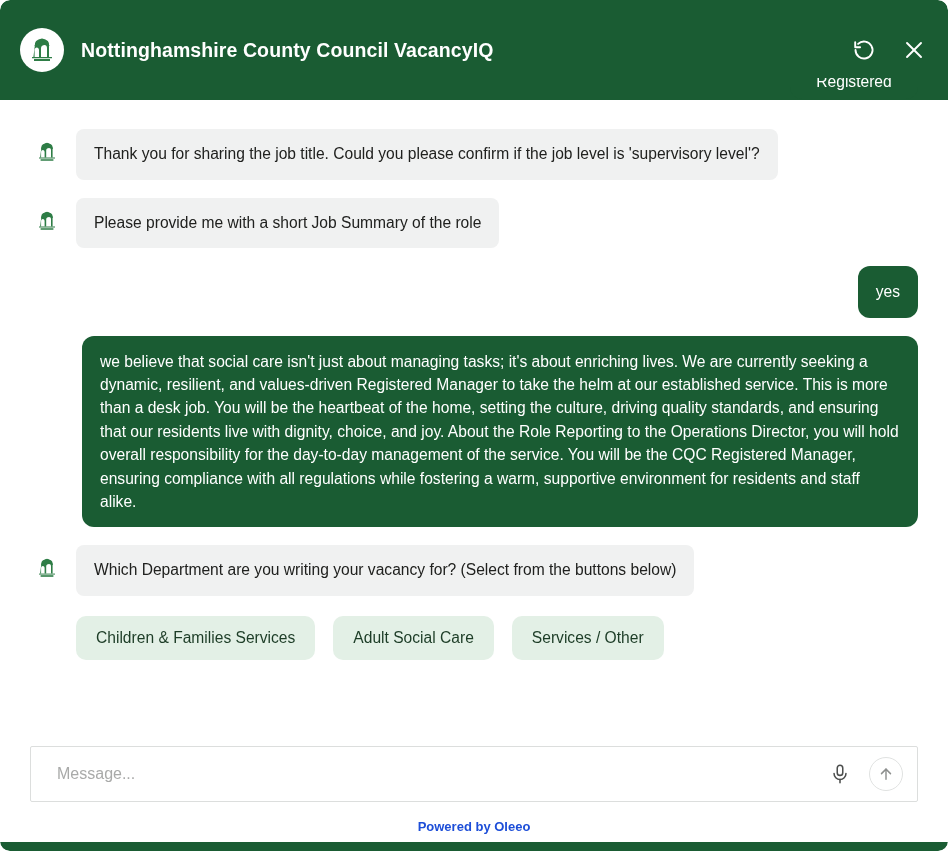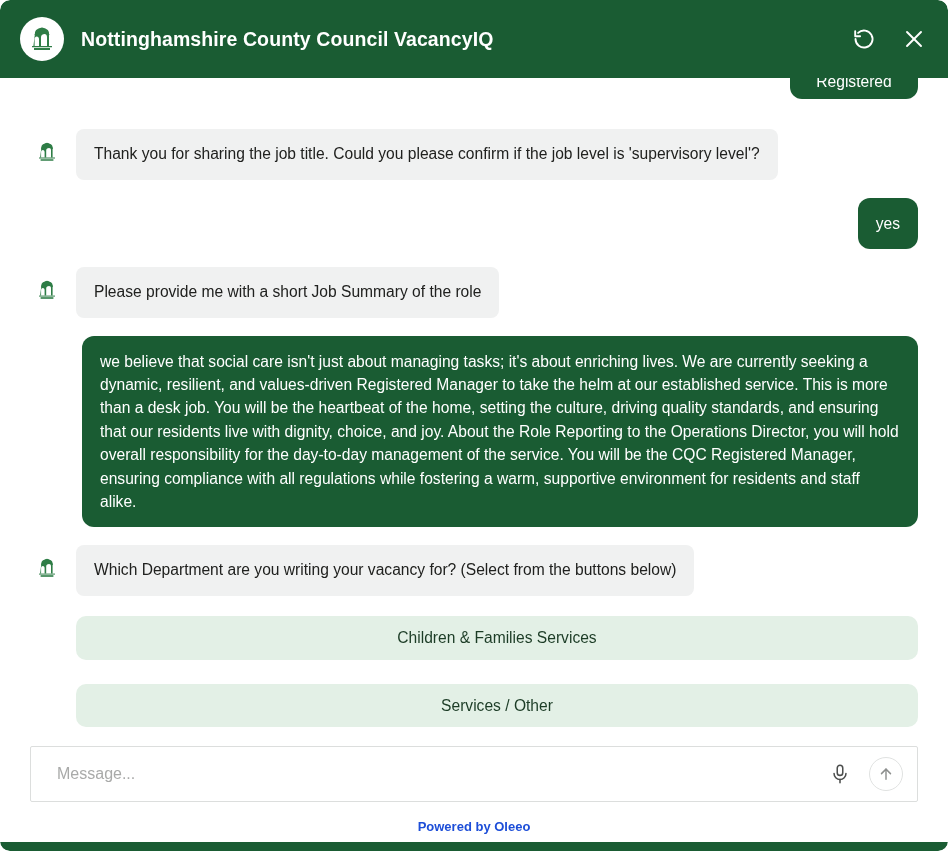--- a/index.html
+++ b/index.html
@@ -15,21 +15,21 @@
     height: 851px;
     background: #ffffff;
     overflow: hidden;
     border-radius: 10px;
   }
 
   
   .header {
     position: absolute;
     top: 0; left: 0; right: 0;
-    height: 78px;
+    height: 100px;
     background: #1a5c33;
     display: flex;
     align-items: center;
     padding: 0 20px;
     border-top-left-radius: 10px;
     border-top-right-radius: 10px;
   }
   .avatar {
     width: 44px; height: 44px;
     border-radius: 50%;
@@ -131,26 +131,25 @@
     min-width: 128px;
     text-align: center;
     border-radius: 0 0 12px 12px;
     position: relative;
     top: -8px;
   }
 
   
   .options {
     display: flex;
-    gap: 24px;
+    gap: 18px;
     margin-left: 46px;
     margin-top: 20px;
     margin-bottom: 10px;
     flex-wrap: wrap;
-    flex-direction: column;
   }
   .option-btn {
     background: #e3f0e6;
     color: #1c3c26;
     border: none;
     border-radius: 10px;
     padding: 14px 20px;
     font-size: 15.6px;
     font-family: "Liberation Sans", sans-serif;
     cursor: pointer;
@@ -270,60 +269,61 @@
             <path d="M13 14c0-3 3-5 7-5s7 2 7 5v13h-2v-9c0-2-1-3-2.5-3S19 16 19 18v9h-2v-7c0-1.6-1-2.6-2.2-2.6S12.6 18.4 12.6 20v7h-1.2z"></path>
             <circle cx="20" cy="11" r="2.6"></circle>
             <path d="M10 27h20v1.2H10z"></path>
             <path d="M15.5 12.5c-1.5.6-2.6 1.8-3 3.3l1.4.4c.3-1.1 1.1-2 2.2-2.4zM24.5 12.5l-.6 1.3c1.1.4 1.9 1.3 2.2 2.4l1.4-.4c-.4-1.5-1.5-2.7-3-3.3z"></path>
           </g>
         </svg>
       </div>
       <div class="bubble-bot">Thank you for sharing the job title. Could you please confirm if the job level is 'supervisory level'?</div>
     </div>
 
-    <div class="row user">
-      <div class="bubble-user">yes</div>
-    </div>
-
     <div class="row bot">
       <div class="bot-avatar">
         <svg width="32" height="32" viewBox="0 0 40 40" aria-hidden="true">
           <g fill="#2e7d46">
             <path d="M12 29h16v2H12z"></path>
             <path d="M13 14c0-3 3-5 7-5s7 2 7 5v13h-2v-9c0-2-1-3-2.5-3S19 16 19 18v9h-2v-7c0-1.6-1-2.6-2.2-2.6S12.6 18.4 12.6 20v7h-1.2z"></path>
             <circle cx="20" cy="11" r="2.6"></circle>
             <path d="M10 27h20v1.2H10z"></path>
             <path d="M15.5 12.5c-1.5.6-2.6 1.8-3 3.3l1.4.4c.3-1.1 1.1-2 2.2-2.4zM24.5 12.5l-.6 1.3c1.1.4 1.9 1.3 2.2 2.4l1.4-.4c-.4-1.5-1.5-2.7-3-3.3z"></path>
           </g>
         </svg>
       </div>
       <div class="bubble-bot">Please provide me with a short Job Summary of the role</div>
     </div>
 
     <div class="row user">
+      <div class="bubble-user">yes</div>
+    </div>
+
+    <div class="row user">
       <div class="bubble-user long">we believe that social care isn't just about managing tasks; it's about enriching lives. We are currently seeking a dynamic, resilient, and values-driven Registered Manager to take the helm at our established service. This is more than a desk job. You will be the heartbeat of the home, setting the culture, driving quality standards, and ensuring that our residents live with dignity, choice, and joy. About the Role Reporting to the Operations Director, you will hold overall responsibility for the day-to-day management of the service. You will be the CQC Registered Manager, ensuring compliance with all regulations while fostering a warm, supportive environment for residents and staff alike.</div>
     </div>
 
     <div class="row bot">
       <div class="bot-avatar">
         <svg width="32" height="32" viewBox="0 0 40 40" aria-hidden="true">
           <g fill="#2e7d46">
             <path d="M12 29h16v2H12z"></path>
             <path d="M13 14c0-3 3-5 7-5s7 2 7 5v13h-2v-9c0-2-1-3-2.5-3S19 16 19 18v9h-2v-7c0-1.6-1-2.6-2.2-2.6S12.6 18.4 12.6 20v7h-1.2z"></path>
             <circle cx="20" cy="11" r="2.6"></circle>
             <path d="M10 27h20v1.2H10z"></path>
             <path d="M15.5 12.5c-1.5.6-2.6 1.8-3 3.3l1.4.4c.3-1.1 1.1-2 2.2-2.4zM24.5 12.5l-.6 1.3c1.1.4 1.9 1.3 2.2 2.4l1.4-.4c-.4-1.5-1.5-2.7-3-3.3z"></path>
           </g>
         </svg>
       </div>
       <div class="bubble-bot">Which Department are you writing your vacancy for? (Select from the buttons below)</div>
     </div>
 
     <div class="options">
       <button class="option-btn">Children &amp; Families Services</button>
+      <button class="option-btn">Adult Social Care</button>
       <button class="option-btn">Services / Other</button>
     </div>
 
   </div>
 
   <div class="composer-area">
     <div class="composer">
       <input class="composer-input" type="text" placeholder="Message..." style="">
       <button class="mic-btn" aria-label="microphone">
         <svg width="22" height="22" viewBox="0 0 24 24" fill="none" stroke="currentColor" stroke-width="1.7" stroke-linecap="round" stroke-linejoin="round">

